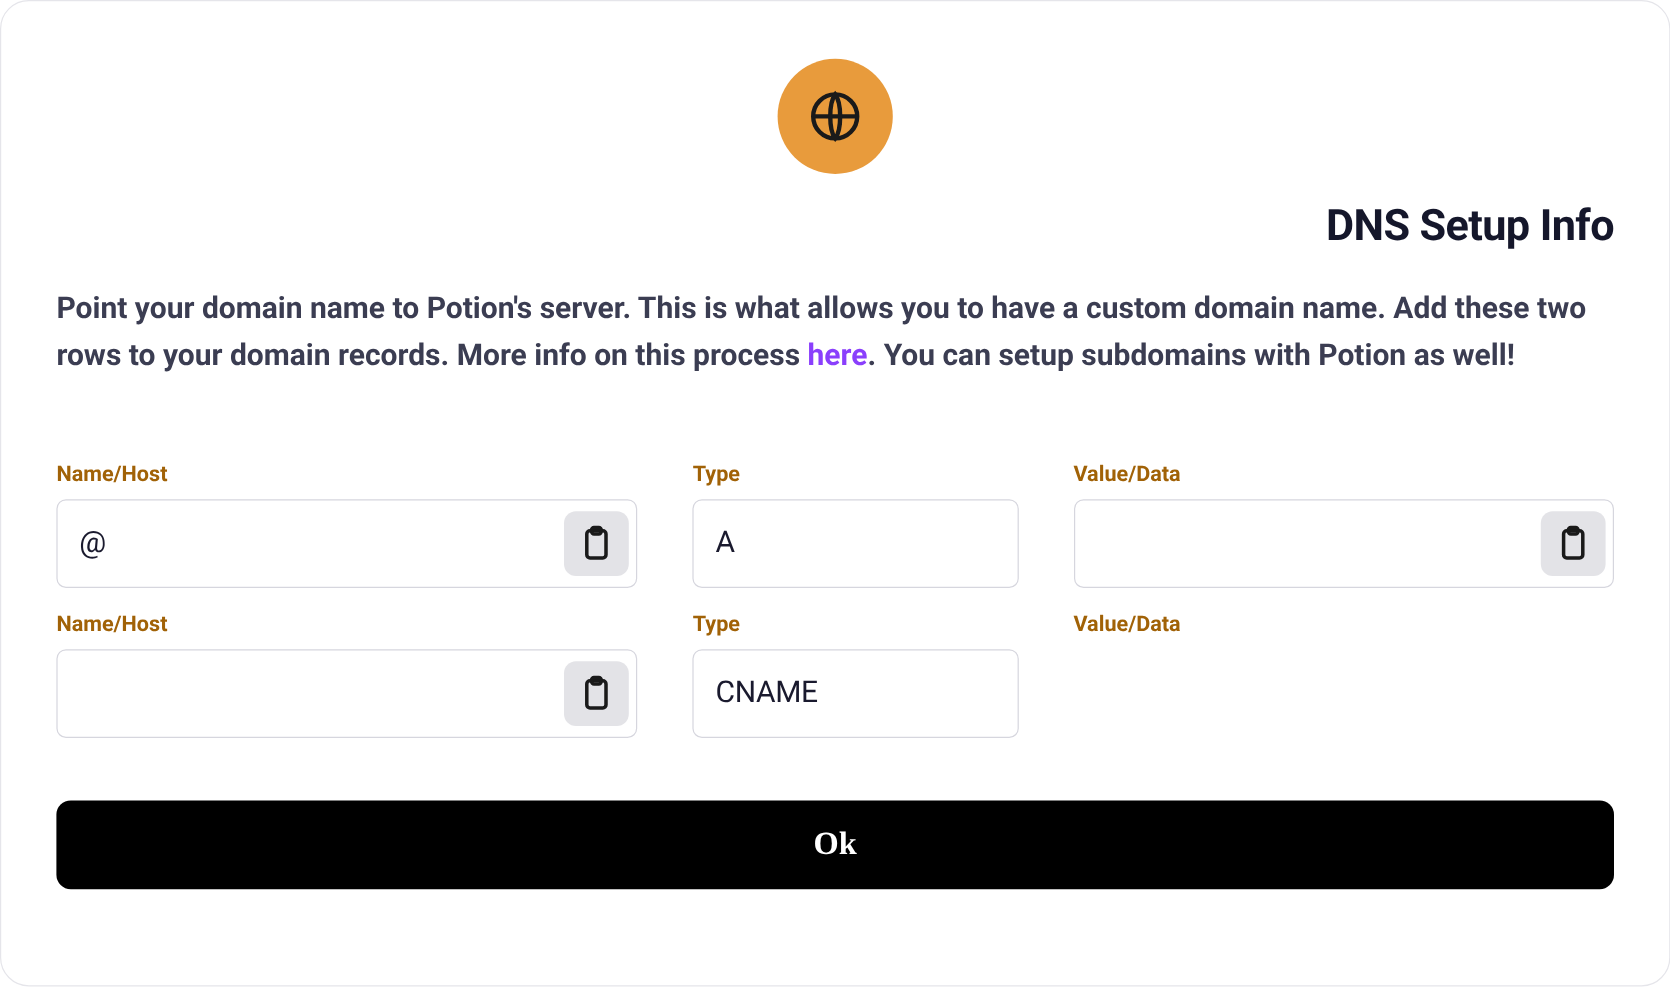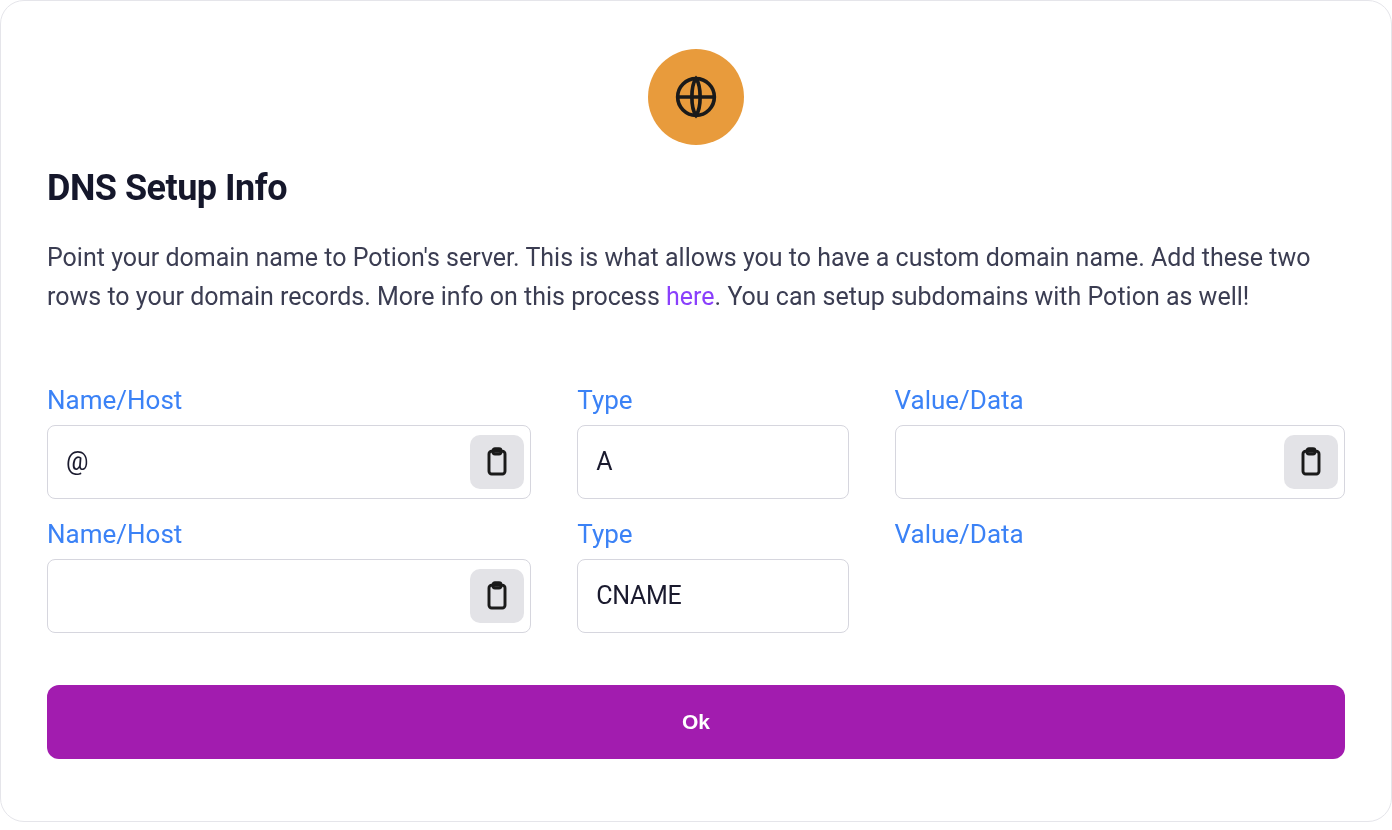--- a/index.html
+++ b/index.html
@@ -22,45 +22,46 @@
     }
     .icon-circle {
       display: flex; align-items: center; justify-content: center;
       width: 96px; height: 96px;
       border-radius: 50%;
       background: #e89b3c;
       margin: 48px auto 22px auto;
     }
     .icon-circle svg { width: 44px; height: 44px; stroke: #1a1a1a; stroke-width: 2; fill: none; }
     h1.title {
-      text-align: left;
+      text-align: right;
       font-size: 36px;
       font-weight: 700;
       color: #15172b;
       letter-spacing: -0.5px;
       margin-bottom: 30px;
     }
     .description {
       font-size: 25px;
       line-height: 1.55;
       color: #3b3d52;
       margin-bottom: 68px;
+      font-weight: bold;
     }
     .description a { color: #8a3ffc; text-decoration: none; }
     .records {
       display: grid;
       grid-template-columns: 1fr 0.56fr 0.93fr;
       column-gap: 46px;
       row-gap: 0;
     }
     .field { display: flex; flex-direction: column; margin-bottom: 20px; }
     .field-label {
-      font-size: 26px;
-      font-weight: 400;
-      color: #3b82f6;
+      font-size: 18px;
+      font-weight: 700;
+      color: #a16207;
       margin-bottom: 10px;
     }
     .input-wrap {
       position: relative;
       display: flex; align-items: center;
       border: 1px solid #d6d6de;
       border-radius: 8px;
       height: 74px;
       padding: 0 18px;
       background: #fff;
@@ -81,26 +82,27 @@
       display: flex; align-items: center; justify-content: center;
       cursor: pointer;
     }
     .copy-btn svg { width: 32px; height: 32px; stroke: #1a1a1a; stroke-width: 2.2; fill: none; }
     .ok-btn {
       display: block;
       width: 100%;
       height: 74px;
       border: none;
       border-radius: 12px;
-      background: #a21caf;
+      background: #000000;
       color: #fff;
-      font-size: 21px;
+      font-size: 27px;
       font-weight: 600;
       cursor: pointer;
       margin-top: 32px;
+      font-family: Liberation Serif, serif;
     }
   </style>
 </head>
 <body>
 
 <div class="modal">
   <div class="icon-circle">
     <svg viewBox="0 0 24 24">
       <circle cx="12" cy="12" r="10"></circle>
       <line x1="2" y1="12" x2="22" y2="12"></line>

